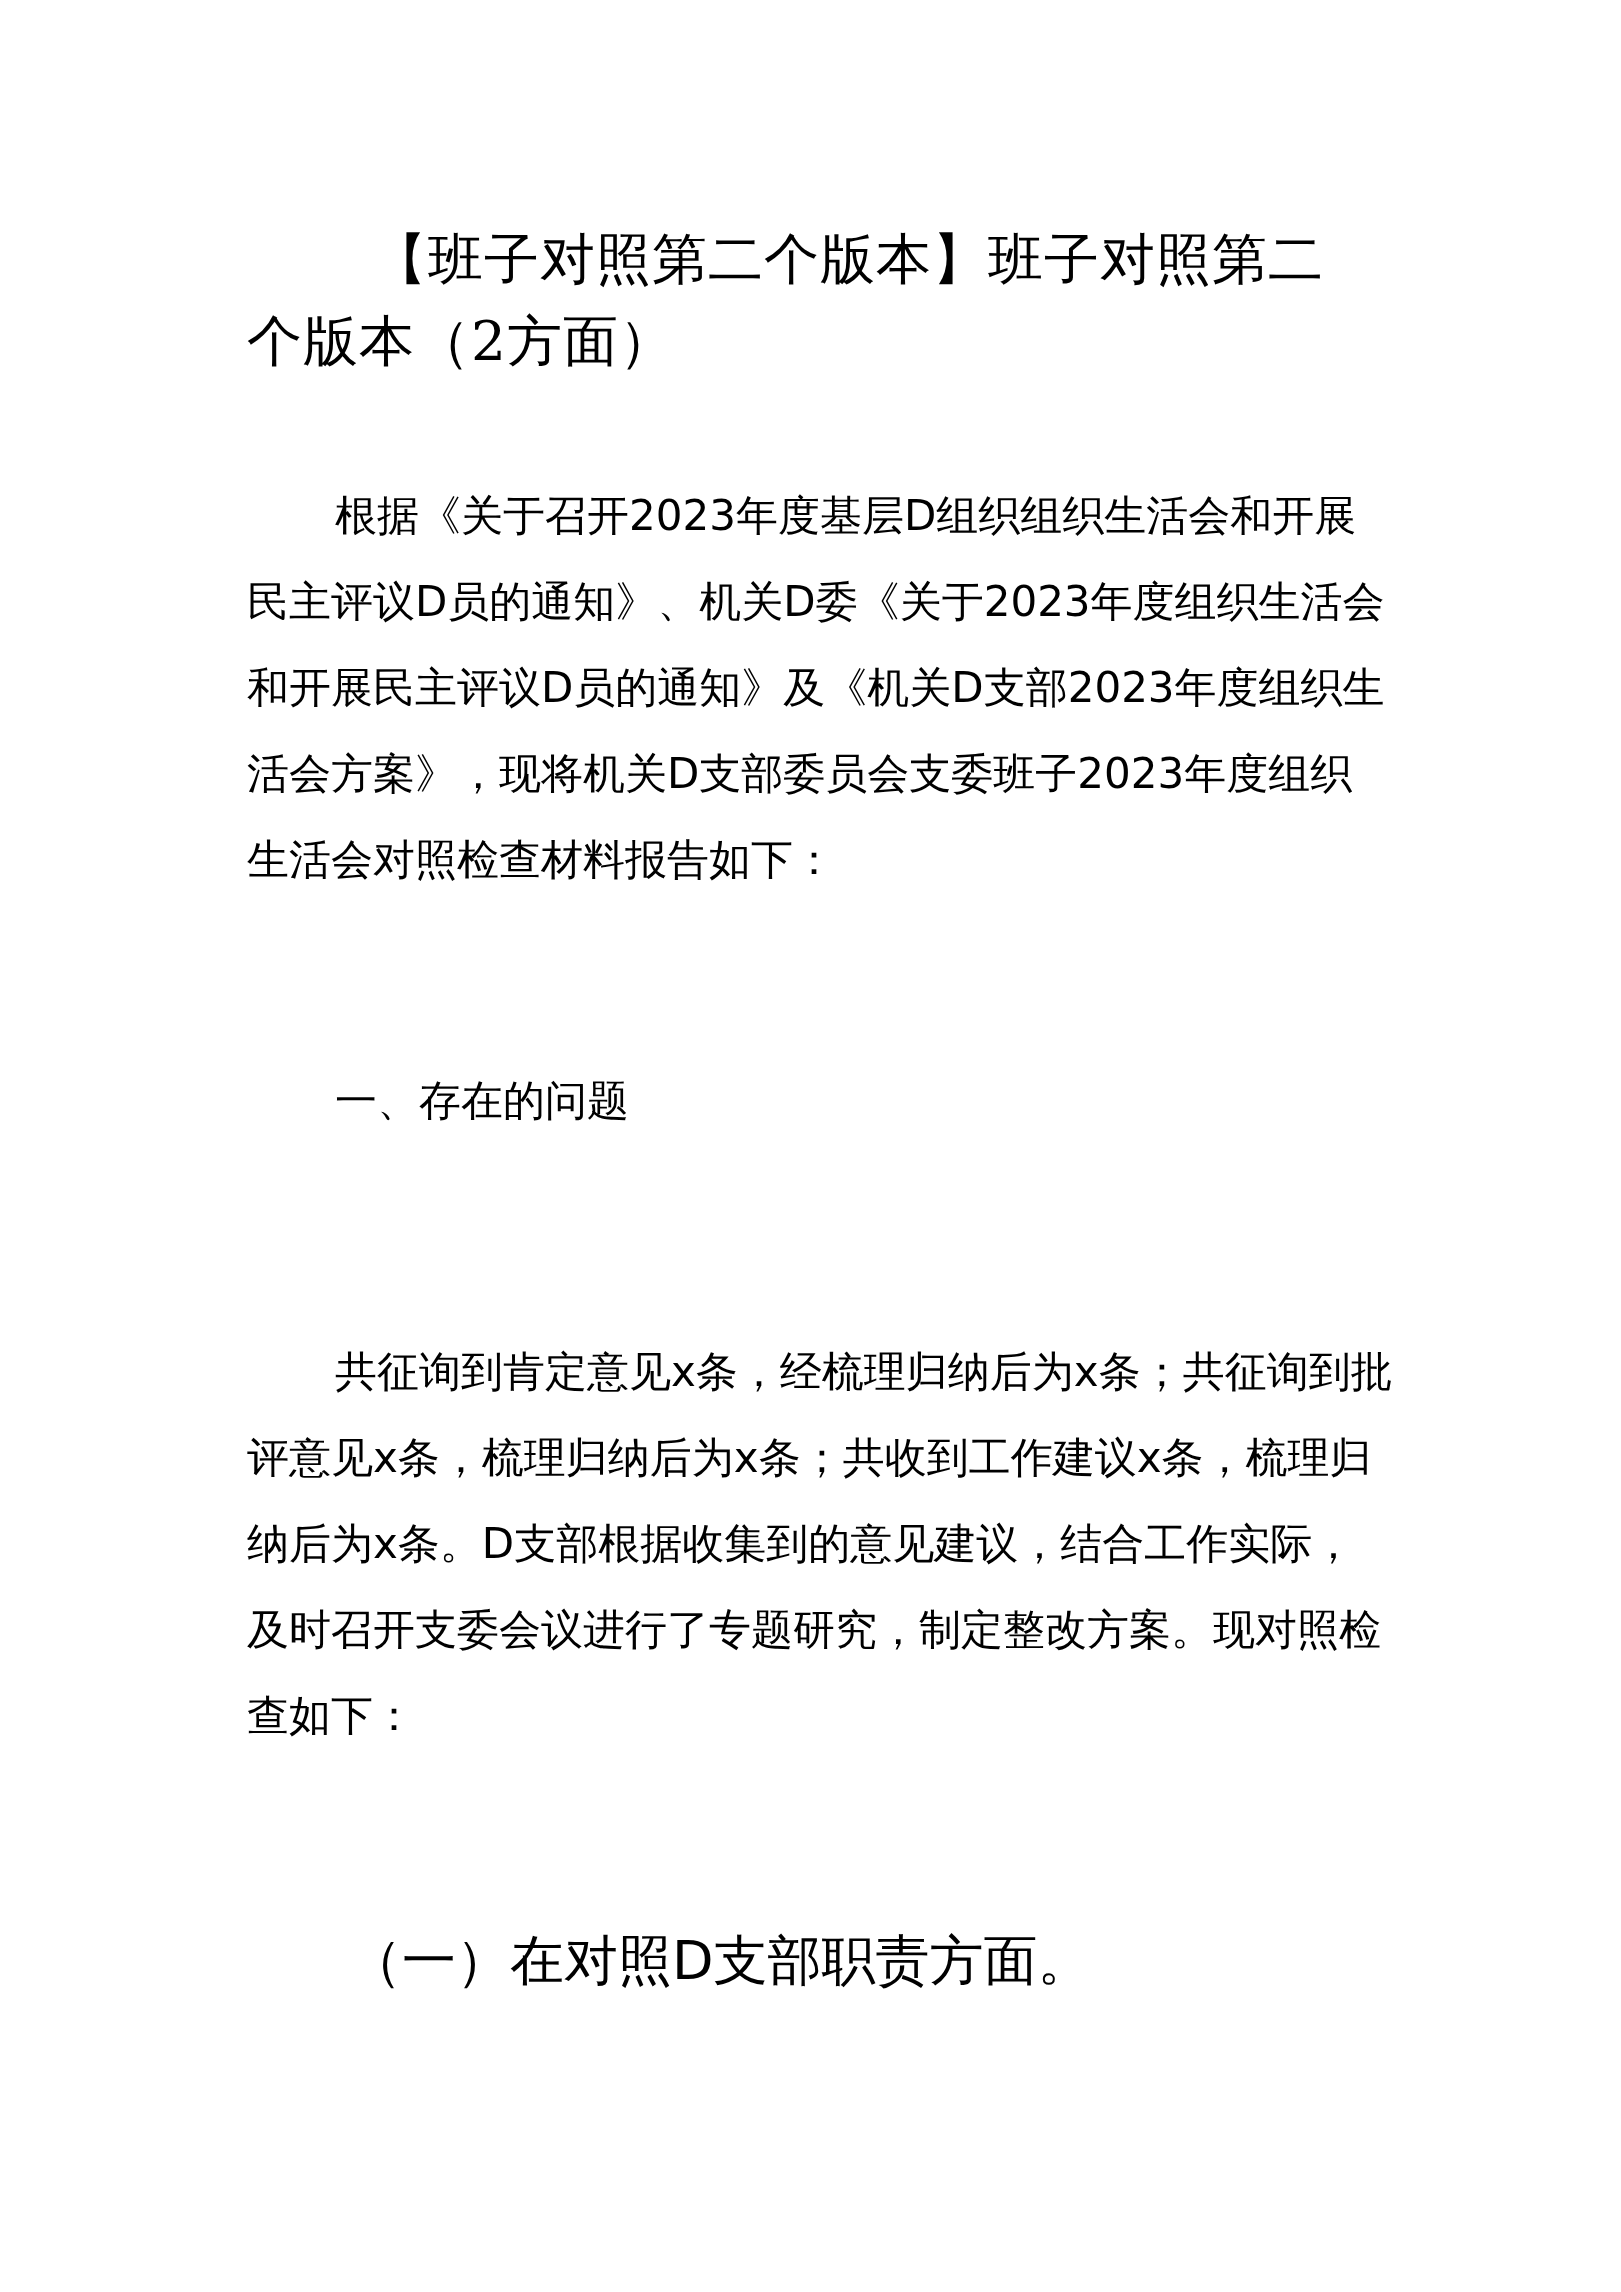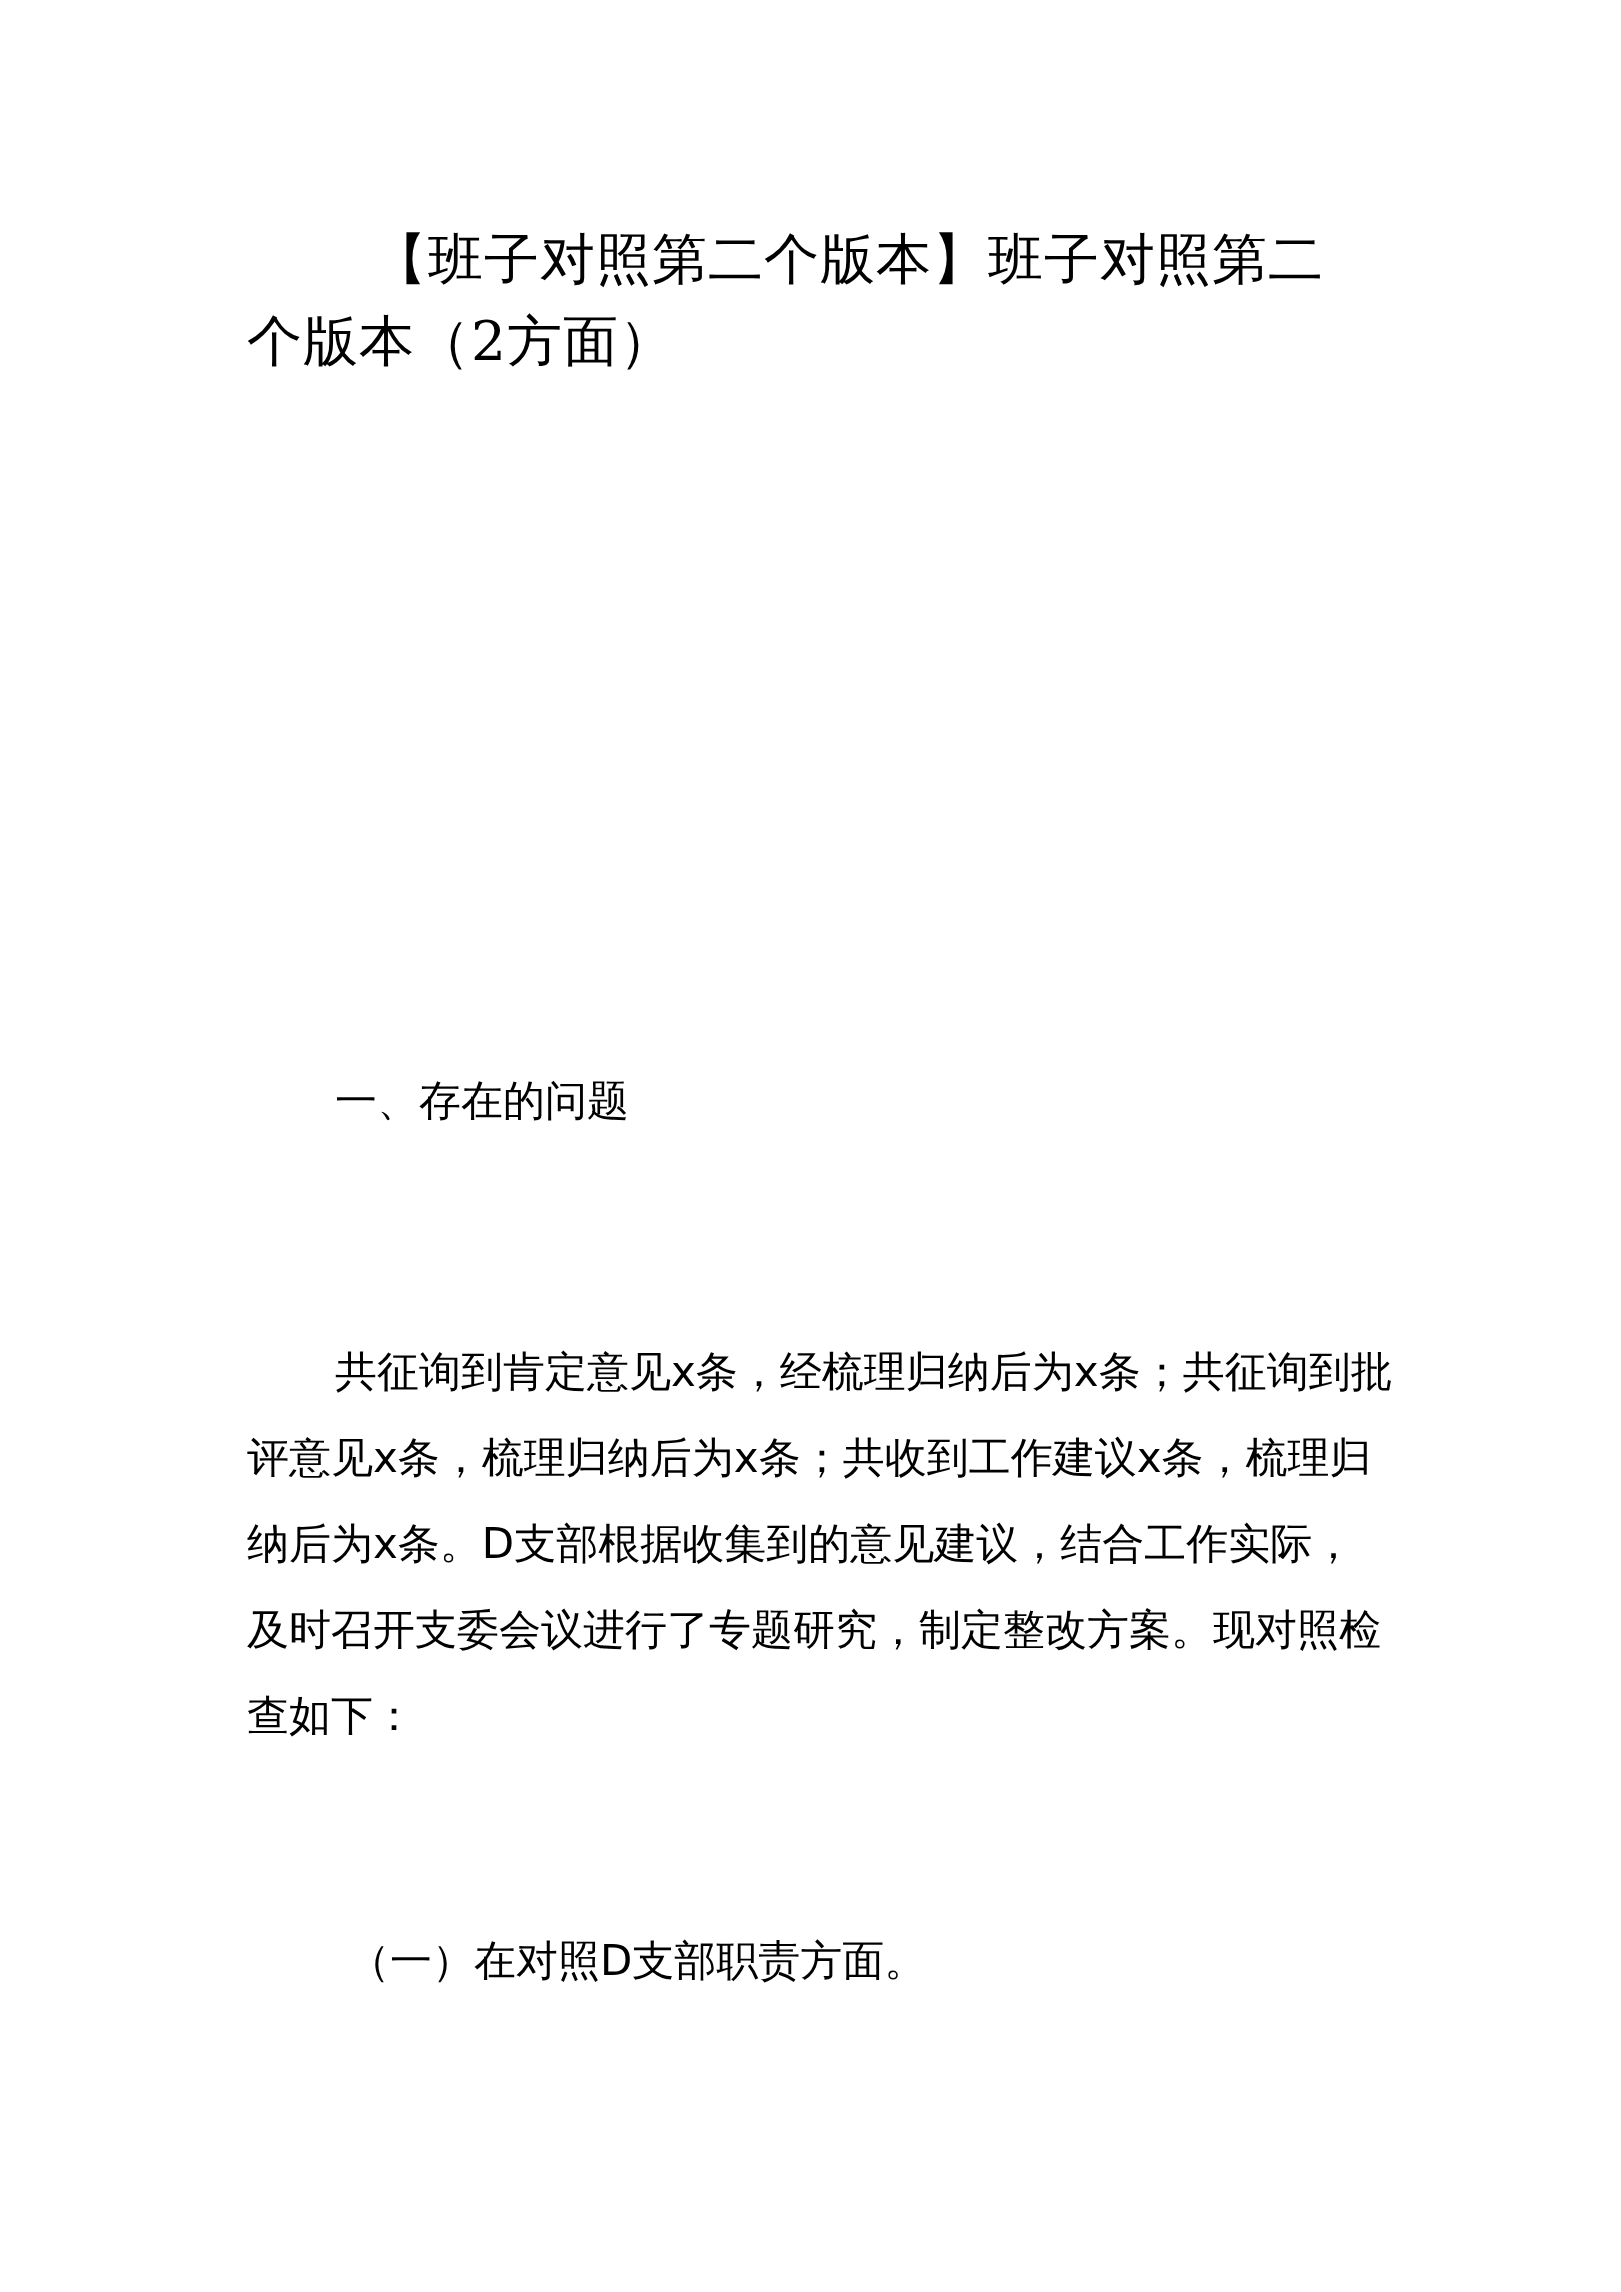--- a/index.html
+++ b/index.html
@@ -51,32 +51,33 @@
       line-height: 59px;
       margin: 0;
       font-weight: normal;
       text-align: right;
     }
     .para.p2 { top: 1329px; }
     .heading2 {
       position: absolute;
       left: 348px;
       top: 1931px;
-      font-size: 42px;
+      font-size: 54px;
       line-height: 59px;
       margin: 0;
       font-weight: normal;
     }
   </style>
 </head>
 <body>
 
 <div class="page">
   <h1 class="title">【班子对照第二个版本】班子对照第二个版本（2方面）</h1>
 
+  <p class="para p1">根据《关于召开2023年度基层D组织组织生活会和开展民主评议D员的通知》、机关D委《关于2023年度组织生活会和开展民主评议D员的通知》及《机关D支部2023年度组织生活会方案》，现将机关D支部委员会支委班子2023年度组织生活会对照检查材料报告如下：</p>
 
   <h2 class="heading1">一、存在的问题</h2>
 
   <p class="para p2">共征询到肯定意见x条，经梳理归纳后为x条；共征询到批评意见x条，梳理归纳后为x条；共收到工作建议x条，梳理归纳后为x条。D支部根据收集到的意见建议，结合工作实际，及时召开支委会议进行了专题研究，制定整改方案。现对照检查如下：</p>
 
   <h3 class="heading2">（一）在对照D支部职责方面。</h3>
 </div>
 
 
 </body></html>

